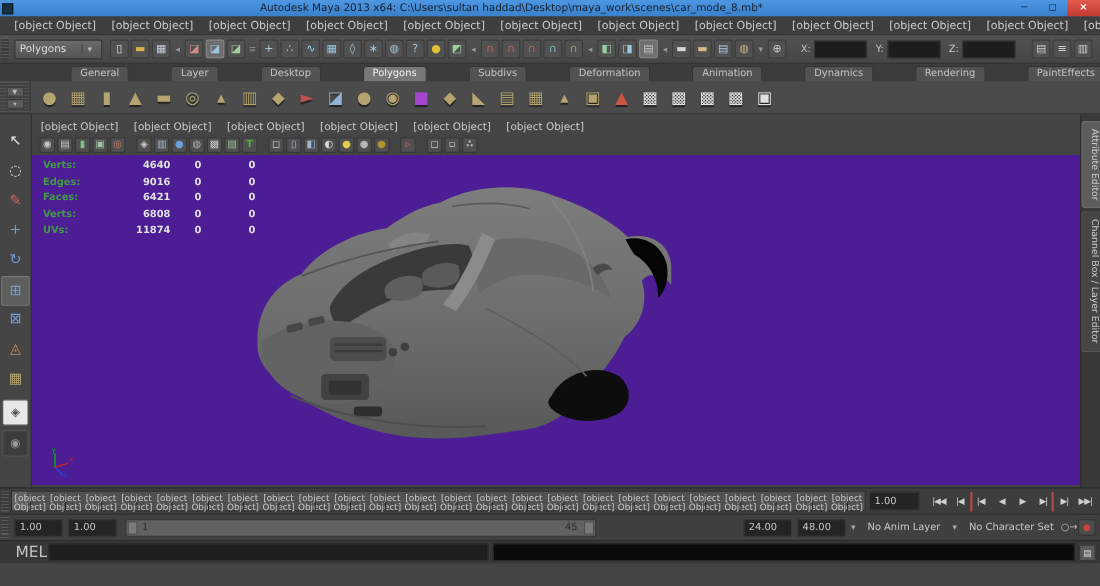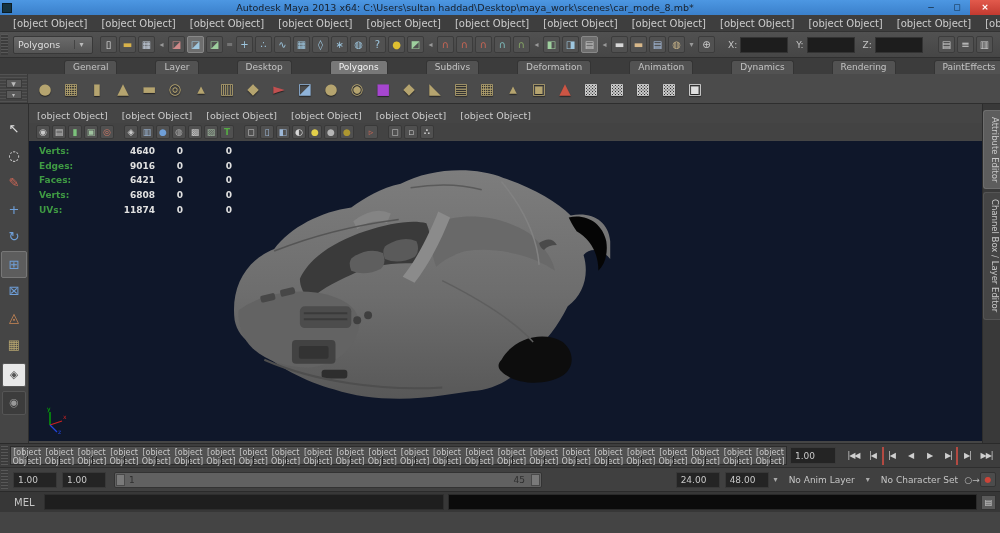--- a/index.html
+++ b/index.html
@@ -70,21 +70,21 @@
   .tool.layout { height:24px; width:24px; margin-top:4px; background:#3c3c3c; border:1px solid #555;
                  border-radius:2px; font-size:11px; line-height:22px; }
   .tool.layout.active { background:#e8e8e8; color:#555; }
   .viewport { position:absolute; left:29px; right:18px; top:0; bottom:0; background:#454545; }
   .panel-menubar { height:15px; margin-top:4px; display:flex; align-items:center; padding-left:8px; }
   .panel-menu-item { font-size:9.5px; color:#cccccc; margin-right:14px; white-space:nowrap; }
   .panel-toolbar { height:17px; display:flex; align-items:center; padding-left:6px; background:#434343; }
   .picon { width:14px; height:14px; margin:0 1px; background:#505050; border:1px solid #393939;
            border-radius:2px; font-size:9px; line-height:12px; text-align:center; font-weight:bold; }
   .psep { width:8px; background:none; border:none; }
-  .canvas { position:absolute; left:0; right:0; top:37px; bottom:2px; background:#0f172a; overflow:hidden; }
+  .canvas { position:absolute; left:0; right:0; top:37px; bottom:2px; background:#4c1d95; overflow:hidden; }
 
   
   .hud { position:absolute; left:10px; top:3px; }
   .hud-row { display:grid; grid-template-columns:52px 64px 50px 48px; height:14.6px; align-items:center; }
   .hud-label { color:#3f9b43; font-size:9px; font-weight:bold; }
   .hud-v1 { color:#e0e0e0; font-size:9px; font-weight:bold; text-align:right; }
   .hud-v2, .hud-v3 { color:#e0e0e0; font-size:9px; font-weight:bold; text-align:center; }
 
   .cam-label { position:absolute; bottom:6px; left:0; right:0; text-align:center;
                font-size:10px; color:#6aa06a; }
@@ -131,21 +131,21 @@
   .dd-mini { width:14px; font-size:8px; color:#aaa; text-align:center; }
   .rs-dd { height:16px; font-size:9px; color:#c5c5c5; display:flex; align-items:center; padding:0 6px;
            white-space:nowrap; }
   .rs-keyicon { width:16px; font-size:9px; color:#bbb; text-align:center; }
   .rs-autokey { width:16px; height:15px; background:#4c4c4c; border:1px solid #333; border-radius:2px;
                 text-align:center; font-size:8px; line-height:13px; color:#cc4438; margin-right:4px; }
 
   
   .melline { position:absolute; top:491px; left:0; right:0; height:21px; background:#373737;
              display:flex; align-items:center; border-top:1px solid #2a2a2a; }
-  .mel-label { width:44px; font-size:10px; color:#c5c5c5; padding-left:14px; }
+  .mel-label { width:44px; font-size:14px; color:#c5c5c5; padding-left:14px; }
   .mel-input { width:400px; height:16px; background:#1e1e1e; border:1px solid #2e2e2e; color:#ccc;
                font-size:9px; font-family:"DejaVu Sans Mono", monospace; padding:0 4px; }
   .mel-output { flex:1; height:16px; background:#0b0b0b; border:1px solid #2a2a2a; margin-left:4px; }
   .mel-se { width:15px; height:15px; margin:0 4px; background:#5a5a5a; border:1px solid #333;
             font-size:8px; line-height:13px; text-align:center; color:#ddd; }
   .helpline { position:absolute; top:512px; left:0; right:0; height:21px; background:#424242;
               display:flex; align-items:center; border-top:1px solid #303030; border-bottom:2px solid #1a1a1a; }
   .help-text { font-size:9.5px; color:#c3c3c3; padding-left:12px; }
 </style>
 </head>

